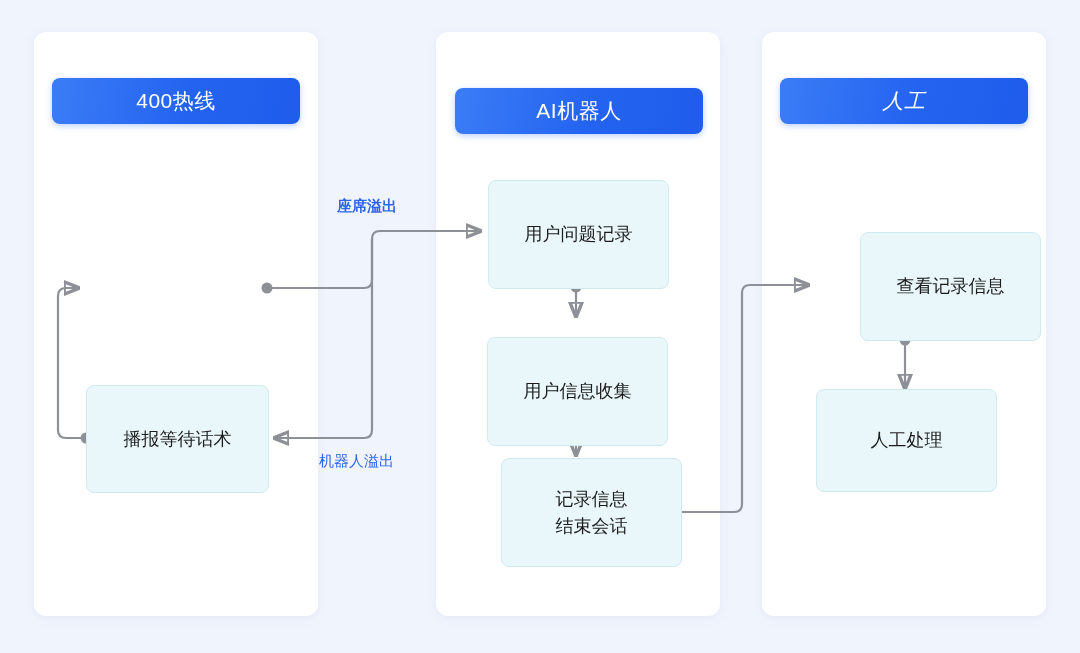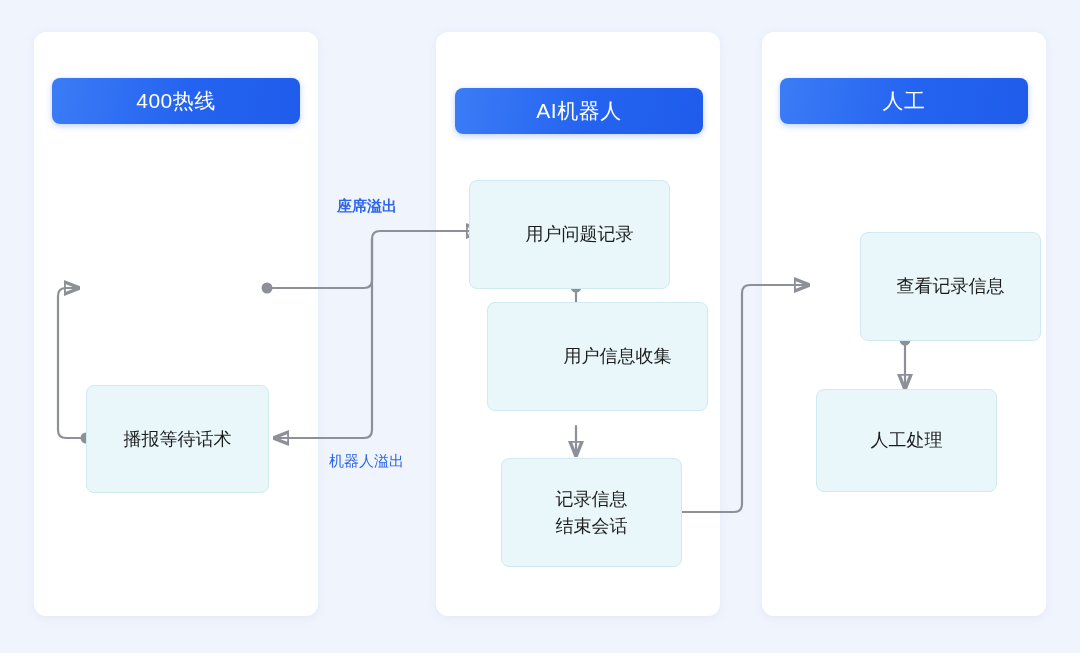--- a/index.html
+++ b/index.html
@@ -91,21 +91,21 @@
 <body>
 
 <div id="stage">
 
   <div class="panel" style="left:34px; top:32px; width:284px; height:584px;"></div>
   <div class="panel" style="left:436px; top:32px; width:284px; height:584px;"></div>
   <div class="panel" style="left:762px; top:32px; width:284px; height:584px;"></div>
 
   <div class="lane-header" style="left:52px; top:78px; width:248px;">400热线</div>
   <div class="lane-header" style="left:455px; top:88px; width:248px;">AI机器人</div>
-  <div class="lane-header" style="left:780px; top:78px; width:248px;">人工</div>
+  <div class="lane-header" style="left:780px; top:78px; width:248px;font-style:italic;">人工</div>
 
   <svg id="wires" viewBox="0 0 1080 653" width="1080" height="653">
     <defs>
       <marker id="arrow" viewBox="0 0 10 10" refX="9" refY="5" markerWidth="7" markerHeight="7" orient="auto-start-reverse">
         <path d="M 0 1 L 10 5 L 0 9 z" fill="#8d9197" stroke="none"></path>
       </marker>
     </defs>
 
     <g>
       <path d="M 86 438 L 66 438 Q 58 438 58 430 L 58 296 Q 58 288 66 288 L 78 288" marker-end="url(#arrow)"></path>
@@ -136,24 +136,24 @@
     </g>
 
     <g>
       <path d="M 905 340 L 905 388" marker-end="url(#arrow)"></path>
       <circle cx="905" cy="340" r="5.5"></circle>
     </g>
   </svg>
 
   <div class="node" style="left:86px; top:385px; width:181px; height:106px;text-align:right;">播报等待话术</div>
 
-  <div class="node" style="left:469px; top:180px; width:179px; height:107px;padding-left:20px;">用户问题记录</div>
-  <div class="node" style="left:487px; top:302px; width:179px; height:107px;padding-left:40px;">用户信息收集</div>
+  <div class="node" style="left:488px; top:180px; width:179px; height:107px;">用户问题记录</div>
+  <div class="node" style="left:487px; top:337px; width:179px; height:107px;">用户信息收集</div>
   <div class="node" style="left:501px; top:458px; width:179px; height:107px;">记录信息
 结束会话</div>
 
   <div class="node" style="left:816px; top:232px; width:179px; height:107px;margin-left:44px;">查看记录信息</div>
   <div class="node" style="left:816px; top:389px; width:179px; height:101px;">人工处理</div>
 
   <div class="edge-label" style="left:337px; top:197px;font-weight:bold;">座席溢出</div>
-  <div class="edge-label" style="left:329px; top:452px;">机器人溢出</div>
+  <div class="edge-label" style="left:319px; top:452px;">机器人溢出</div>
 
 </div>
 
 </body></html>

